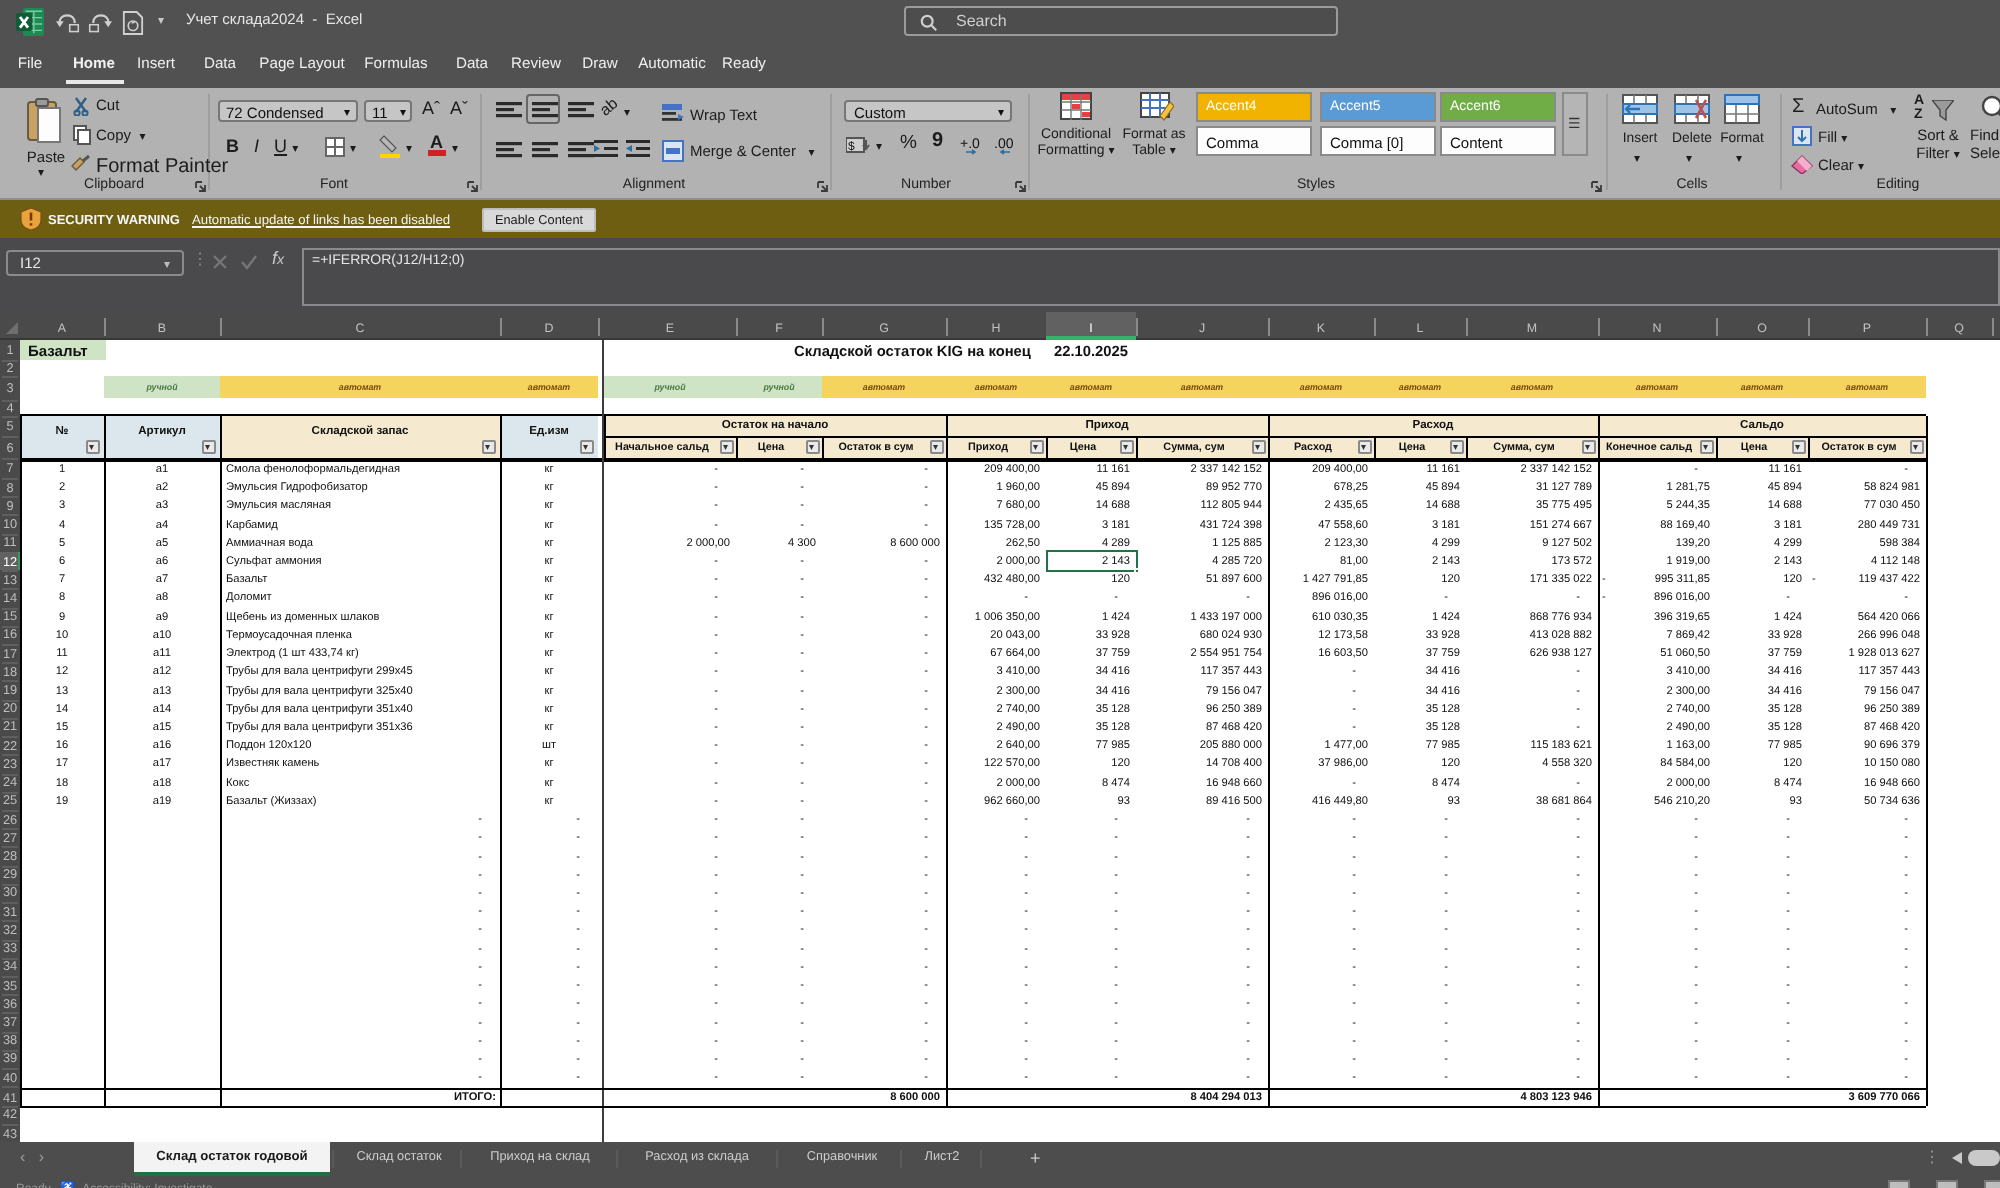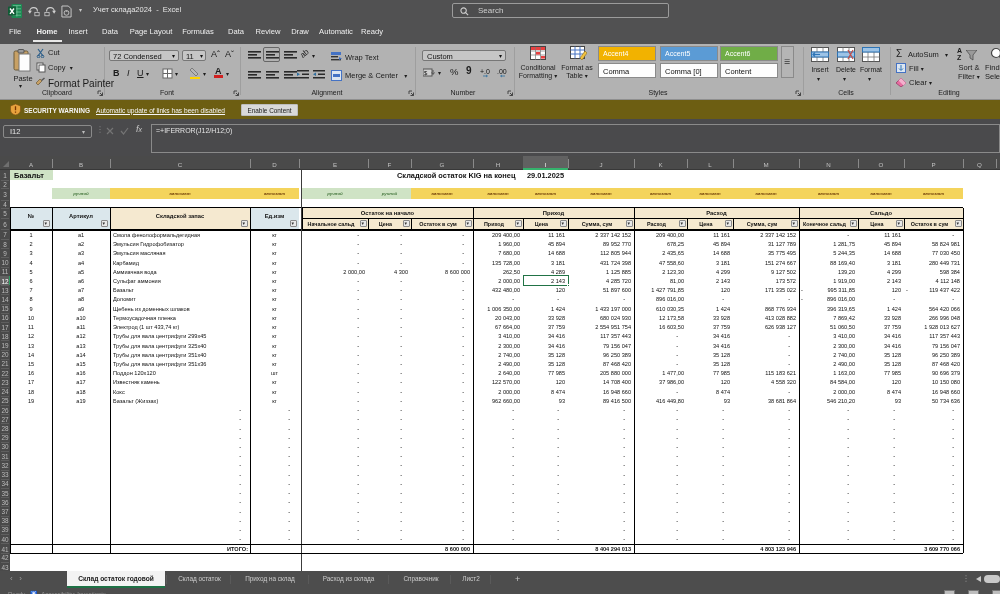--- a/index.html
+++ b/index.html
@@ -411,21 +411,21 @@
 <div class="ab" style="left:0;top:545.5px;width:10px;text-align:center;font-size:6.4px;color:#bdbdbd">41</div>
 <div class="ab" style="left:1px;top:552.5px;width:8px;height:1px;background:#5f5f5f"></div>
 <div class="ab" style="left:0;top:554.25px;width:10px;text-align:center;font-size:6.4px;color:#bdbdbd">42</div>
 <div class="ab" style="left:1px;top:562px;width:8px;height:1px;background:#5f5f5f"></div>
 <div class="ab" style="left:0;top:563.5px;width:10px;text-align:center;font-size:6.4px;color:#bdbdbd">43</div>
 <div class="ab" style="left:1px;top:571px;width:8px;height:1px;background:#5f5f5f"></div>
 <div class="ab" style="left:10px;top:170px;width:990px;height:401px;background:#fff"></div>
 <div class="ab" style="left:10px;top:170px;width:43px;height:9.5px;background:#cfe3c5"></div>
 <div class="ab" style="left:14px;top:171px;font-size:7.5px;font-weight:bold;color:#111">Базальт</div>
 <div class="ab" style="left:397px;top:171px;font-size:7.4px;font-weight:bold;color:#111">Складской остаток KIG на конец</div>
-<div class="ab" style="left:527px;top:171px;font-size:7.4px;font-weight:bold;color:#111">29.01.2025</div>
+<div class="ab" style="left:527px;top:171px;font-size:7.4px;font-weight:bold;color:#111">22.10.2025</div>
 <div class="ab" style="left:52px;top:188px;width:58px;height:10.5px;background:#cfe3c5"></div>
 <div class="ab" style="left:110px;top:188px;width:189px;height:10.5px;background:#f4d45c"></div>
 <div class="ab" style="left:302px;top:188px;width:109px;height:10.5px;background:#cfe3c5"></div>
 <div class="ab" style="left:411px;top:188px;width:552px;height:10.5px;background:#f4d45c"></div>
 <div class="ab" style="left:52px;top:191px;width:58px;text-align:center;font-size:4.4px;font-style:italic;font-weight:bold;color:#4a7a42">ручной</div>
 <div class="ab" style="left:110px;top:191px;width:140px;text-align:center;font-size:4.4px;font-style:italic;font-weight:bold;color:#7a4a0e">автомат</div>
 <div class="ab" style="left:250px;top:191px;width:49px;text-align:center;font-size:4.4px;font-style:italic;font-weight:bold;color:#7a4a0e">автомат</div>
 <div class="ab" style="left:302px;top:191px;width:66px;text-align:center;font-size:4.4px;font-style:italic;font-weight:bold;color:#4a7a42">ручной</div>
 <div class="ab" style="left:368px;top:191px;width:43px;text-align:center;font-size:4.4px;font-style:italic;font-weight:bold;color:#4a7a42">ручной</div>
 <div class="ab" style="left:411px;top:191px;width:62px;text-align:center;font-size:4.4px;font-style:italic;font-weight:bold;color:#7a4a0e">автомат</div>

